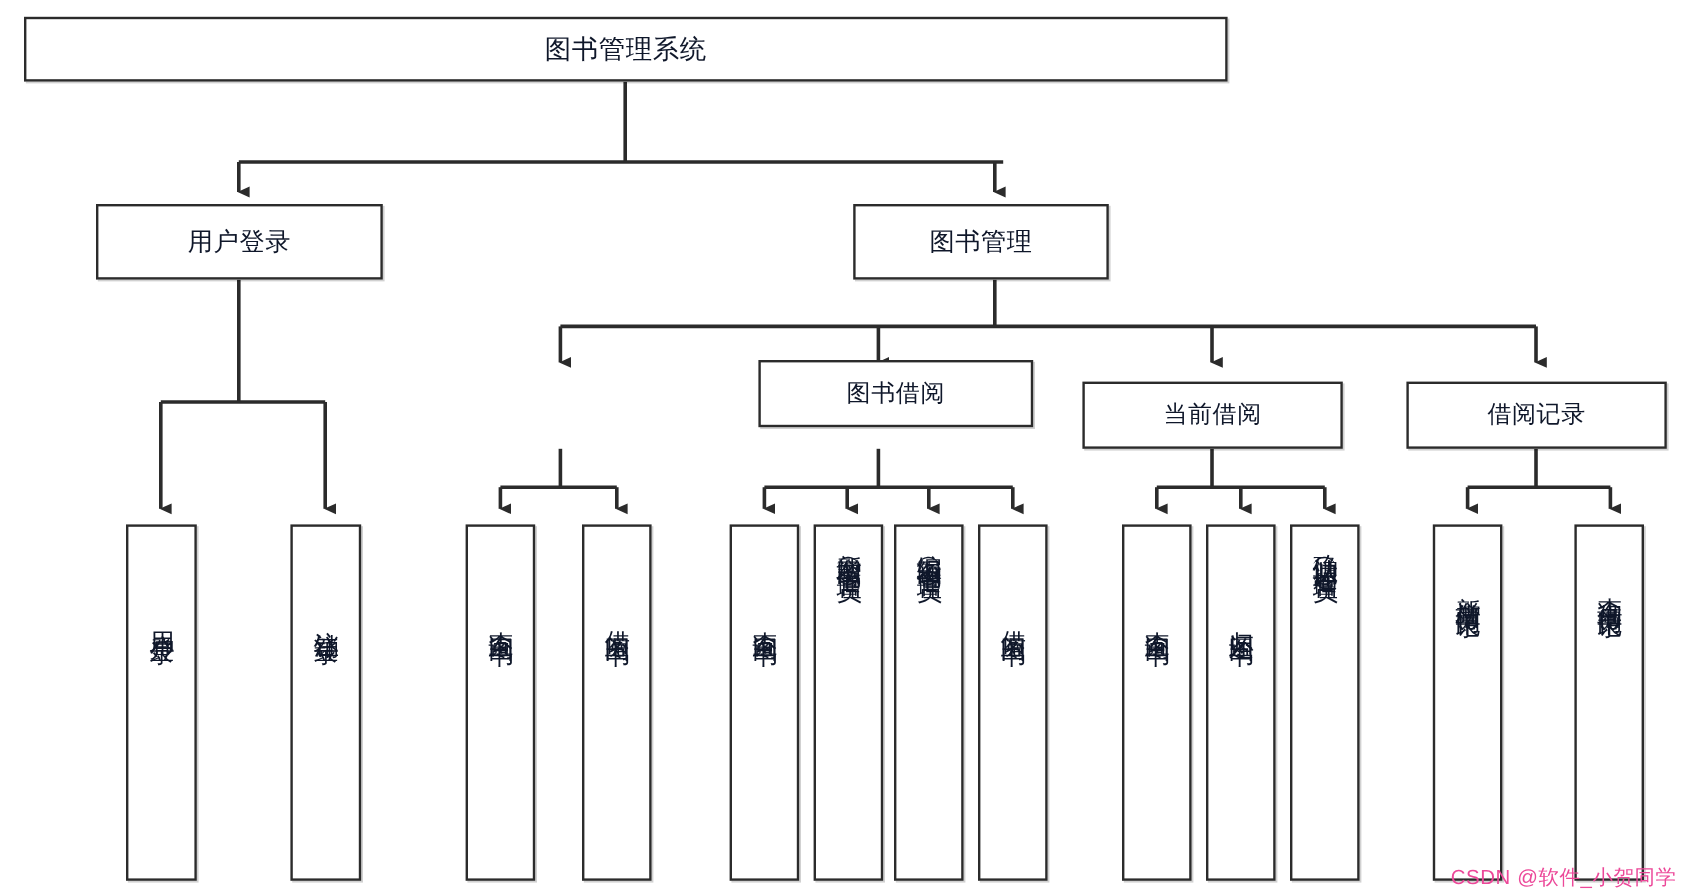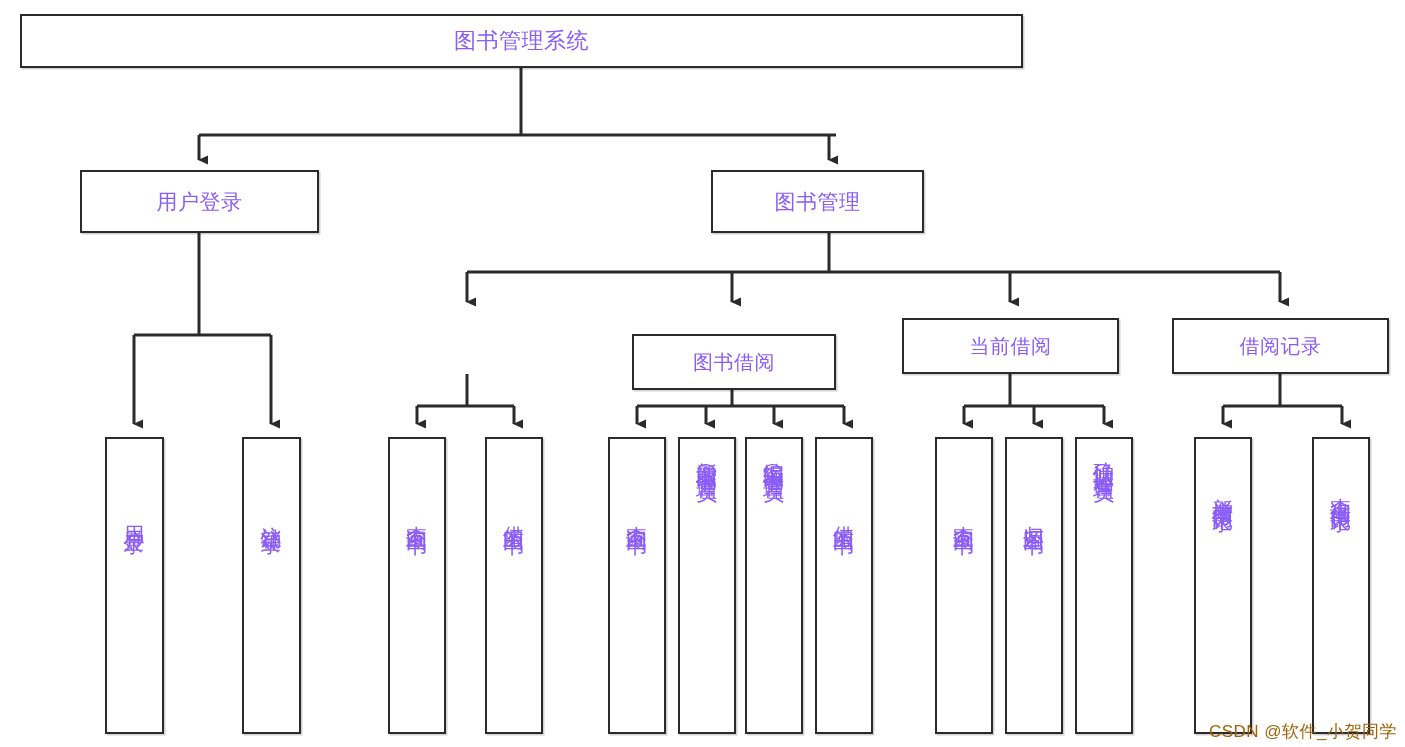--- a/index.html
+++ b/index.html
@@ -31,21 +31,21 @@
     align-items:center;
     justify-content:center;
     text-align:center;
     box-shadow:1.5px 1.5px 0 rgba(0,0,0,0.18);
     z-index:2;
   }
   .node .lbl{
     font-size:21px;
     line-height:1.12;
     letter-spacing:0.5px;
-    color:#8b5cf6;
+    color:#0f172a;
     white-space:nowrap;
   }
   .node.root .lbl{font-size:22px;}
   .node.lvl2 .lbl{font-size:21px;}
   .node.lvl3 .lbl{font-size:20px;}
   
   .node.leaf{
     align-items:flex-start;
     justify-content:center;
     padding-top:8px;
@@ -58,21 +58,21 @@
     letter-spacing:3px;
     white-space:nowrap;
     height:auto;
     max-height:100%;
   }
   .watermark{
     position:absolute;
     right:8px;
     bottom:4px;
     font-size:17px;
-    color:#a16207;
+    color:#ec4899;
     letter-spacing:0.5px;
     z-index:5;
     white-space:nowrap;
     user-select:none;
   }
 </style>
 </head>
 <body>
 
 <div id="stage">
@@ -133,21 +133,21 @@
 
   <div class="node lvl2" style="left:80px; top:170px; width:239px; height:63px;">
     <span class="lbl">用户登录</span>
   </div>
 
   <div class="node lvl2" style="left:711px; top:170px; width:213px; height:63px;">
     <span class="lbl">图书管理</span>
   </div>
 
 
-  <div class="node lvl3" style="left:632px; top:334px; width:204px; height:56px;">
+  <div class="node lvl3" style="left:632px; top:300px; width:229px; height:56px;">
     <span class="lbl">图书借阅</span>
   </div>
 
   <div class="node lvl3" style="left:902px; top:318px; width:217px; height:56px;text-align:right;">
     <span class="lbl">当前借阅</span>
   </div>
 
   <div class="node lvl3" style="left:1172px; top:318px; width:217px; height:56px;">
     <span class="lbl">借阅记录</span>
   </div>

